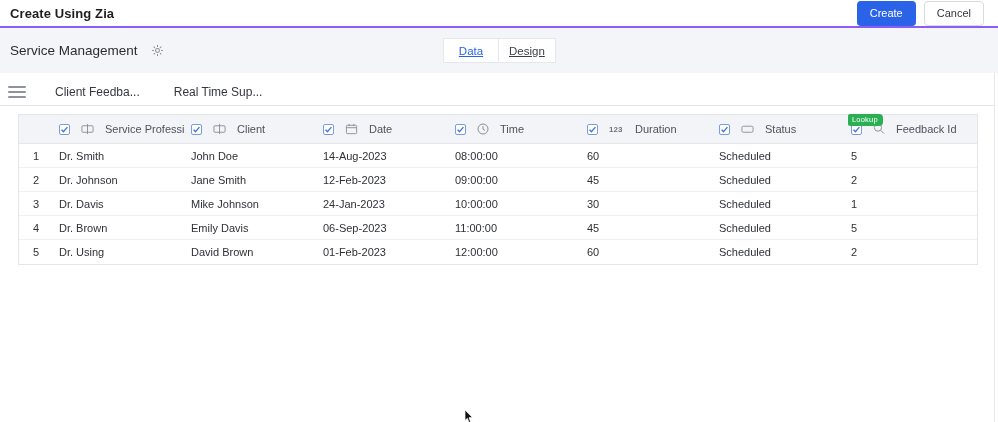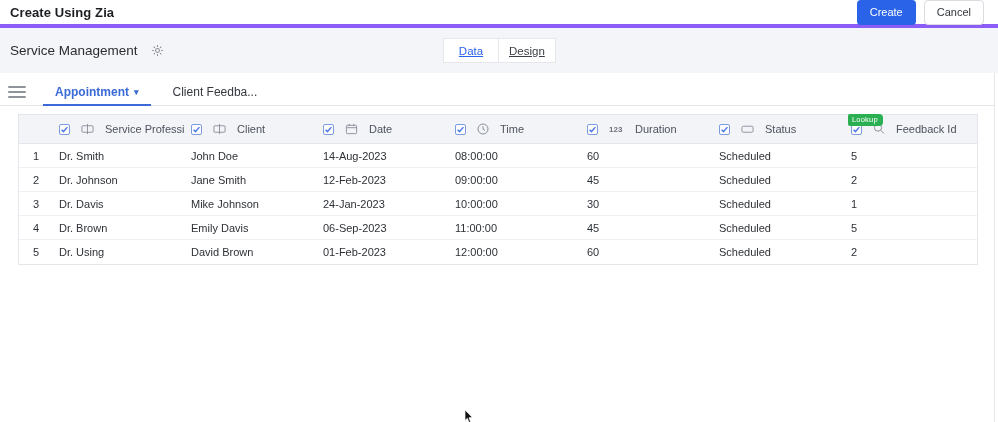--- a/index.html
+++ b/index.html
@@ -7,21 +7,21 @@
   body {
     font-family: "Liberation Sans", sans-serif;
     background: #fff;
     position: relative;
     overflow: hidden;
     color: #2e3136;
   }
 
   
   .top-bar {
-    height: 28px; background: #fff; border-bottom: 4px solid #8b5cf6;
+    height: 28px; background: #fff; border-bottom: 2px solid #8b5cf6;
     display: flex; align-items: center; justify-content: space-between;
     padding: 0 14px 0 10px;
   }
   .top-title { font-size: 13px; font-weight: 700; color: #1c1e21; letter-spacing: .1px; }
   .btn-group { display: flex; gap: 8px; }
   .btn {
     font-size: 11px; height: 25px; padding: 0 12px; border-radius: 4px;
     border: 1px solid transparent; display: inline-flex; align-items: center; cursor: pointer;
   }
   .btn-create { background: #2a63e8; color: #fff; }
@@ -121,26 +121,25 @@
     <div class="seg-btn">Design</div>
   </div>
 </div>
 
 <div class="tab-bar">
   <span class="hamburger">
       <i></i>
       <i></i>
       <i></i>
     </span>
-  <div class="tab active">
-    <span>Appointment</span>
-    <span class="caret">▾</span>
+  <div class="tab">
+    <span>Client Feedba...</span>
   </div>
   <div class="tab">
-    <span>Client Feedba...</span>
+    <span>Real Time Sup...</span>
   </div>
 </div>
 
 <div class="table-wrap">
   <div class="thead" id="table-header">
     <div class="col-num"></div>
   <div class="col">
         <span class="checkbox">
           <svg width="9" height="9" viewBox="0 0 8 8" fill="none">
             <polyline points="1.4,4.2 3.1,5.9 6.6,1.9" stroke="#4b79e4" stroke-width="1.3"></polyline>

